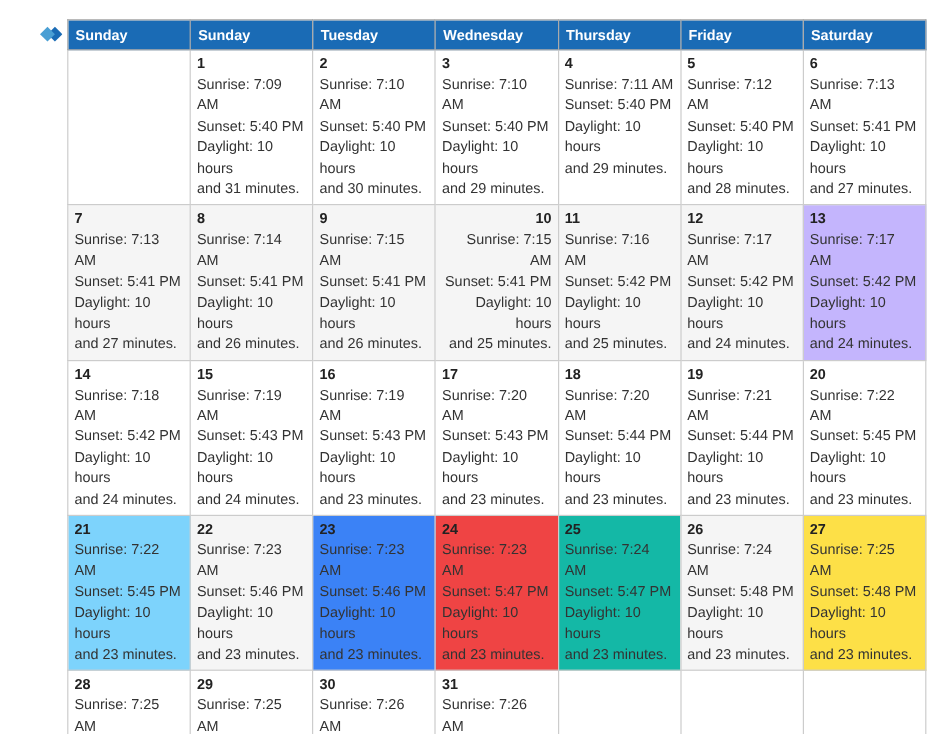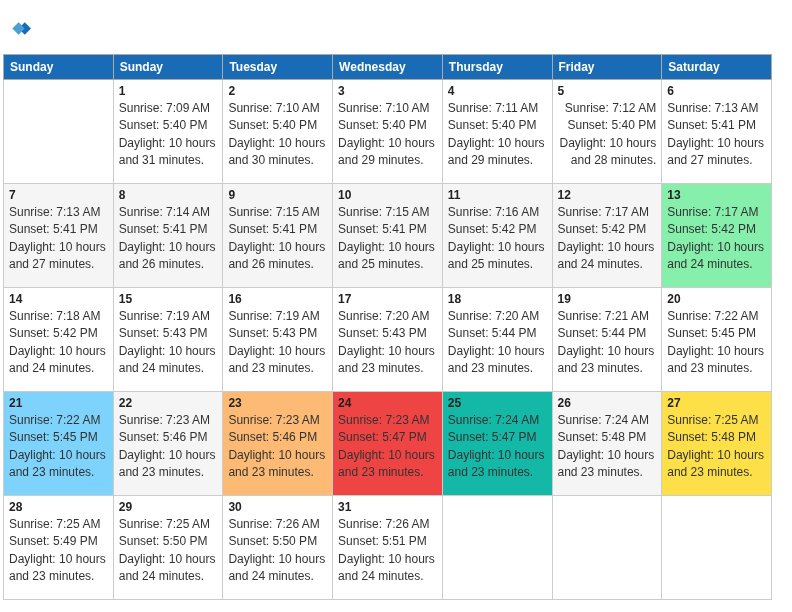--- a/index.html
+++ b/index.html
@@ -7,23 +7,23 @@
       width: 792px;
       height: 612px;
       background: #fff;
       font-family: Arial, sans-serif;
       font-size: 11px;
       overflow: hidden;
     }
     .page {
       width: 792px;
       height: 612px;
-      padding: 16px 20px 12px 3px;
+      padding: 16px 20px 12px 24px;
       display: flex;
-      flex-direction: column;
+      flex-direction: row;
     }
     .header {
       display: flex;
       justify-content: space-between;
       align-items: flex-start;
       margin-bottom: 10px;
     }
     .logo {
       display: flex;
       align-items: center;
@@ -155,21 +155,21 @@
           </td>
           <td>
             <span class="day-num">4</span>
             <div class="day-info" style="white-space: pre-line;">Sunrise: 7:11 AM
 Sunset: 5:40 PM
 Daylight: 10 hours
 and 29 minutes.</div>
           </td>
           <td>
             <span class="day-num">5</span>
-            <div class="day-info" style="white-space: pre-line; text-align: right;">Sunrise: 7:12 AM
+            <div class="day-info" style="white-space: pre-line;">Sunrise: 7:12 AM
 Sunset: 5:40 PM
 Daylight: 10 hours
 and 28 minutes.</div>
           </td>
           <td>
             <span class="day-num">6</span>
             <div class="day-info" style="white-space: pre-line;">Sunrise: 7:13 AM
 Sunset: 5:41 PM
 Daylight: 10 hours
 and 27 minutes.</div>
@@ -190,42 +190,42 @@
 Daylight: 10 hours
 and 26 minutes.</div>
           </td>
           <td style="background: rgb(245, 245, 245);">
             <span class="day-num">9</span>
             <div class="day-info" style="white-space: pre-line;">Sunrise: 7:15 AM
 Sunset: 5:41 PM
 Daylight: 10 hours
 and 26 minutes.</div>
           </td>
-          <td style="background: rgb(245, 245, 245);">
+          <td style="background: rgb(245, 245, 245); text-align: right;">
             <span class="day-num">10</span>
             <div class="day-info" style="white-space: pre-line;">Sunrise: 7:15 AM
 Sunset: 5:41 PM
 Daylight: 10 hours
 and 25 minutes.</div>
           </td>
           <td style="background: rgb(245, 245, 245);">
             <span class="day-num">11</span>
             <div class="day-info" style="white-space: pre-line;">Sunrise: 7:16 AM
 Sunset: 5:42 PM
 Daylight: 10 hours
 and 25 minutes.</div>
           </td>
           <td style="background: rgb(245, 245, 245);">
             <span class="day-num">12</span>
             <div class="day-info" style="white-space: pre-line;">Sunrise: 7:17 AM
 Sunset: 5:42 PM
 Daylight: 10 hours
 and 24 minutes.</div>
           </td>
-          <td style="background: #86efac;">
+          <td style="background: #c4b5fd;">
             <span class="day-num">13</span>
             <div class="day-info" style="white-space: pre-line;">Sunrise: 7:17 AM
 Sunset: 5:42 PM
 Daylight: 10 hours
 and 24 minutes.</div>
           </td>
         </tr>
         <tr>
           <td>
             <span class="day-num">14</span>
@@ -285,21 +285,21 @@
 Daylight: 10 hours
 and 23 minutes.</div>
           </td>
           <td style="background: rgb(245, 245, 245);">
             <span class="day-num">22</span>
             <div class="day-info" style="white-space: pre-line;">Sunrise: 7:23 AM
 Sunset: 5:46 PM
 Daylight: 10 hours
 and 23 minutes.</div>
           </td>
-          <td style="background: #fdba74;">
+          <td style="background: #3b82f6;">
             <span class="day-num">23</span>
             <div class="day-info" style="white-space: pre-line;">Sunrise: 7:23 AM
 Sunset: 5:46 PM
 Daylight: 10 hours
 and 23 minutes.</div>
           </td>
           <td style="background: #ef4444;">
             <span class="day-num">24</span>
             <div class="day-info" style="white-space: pre-line;">Sunrise: 7:23 AM
 Sunset: 5:47 PM

